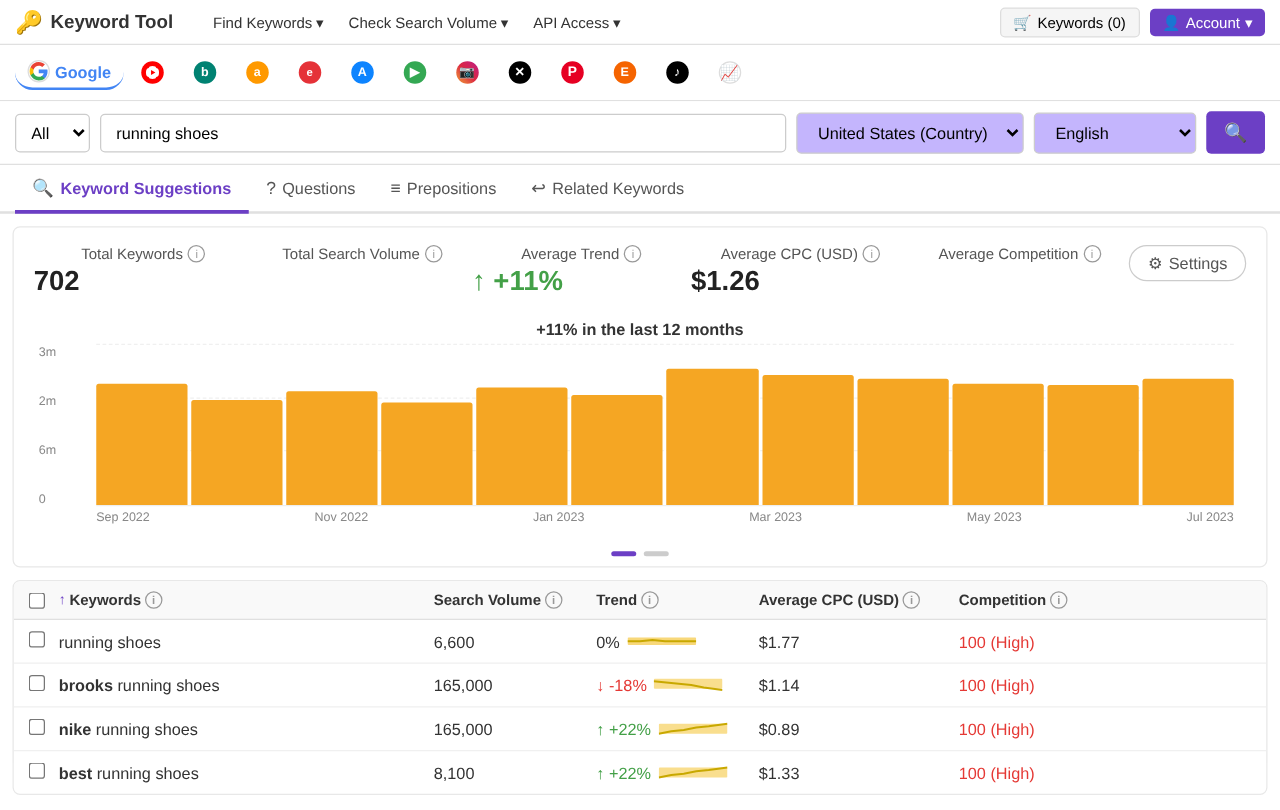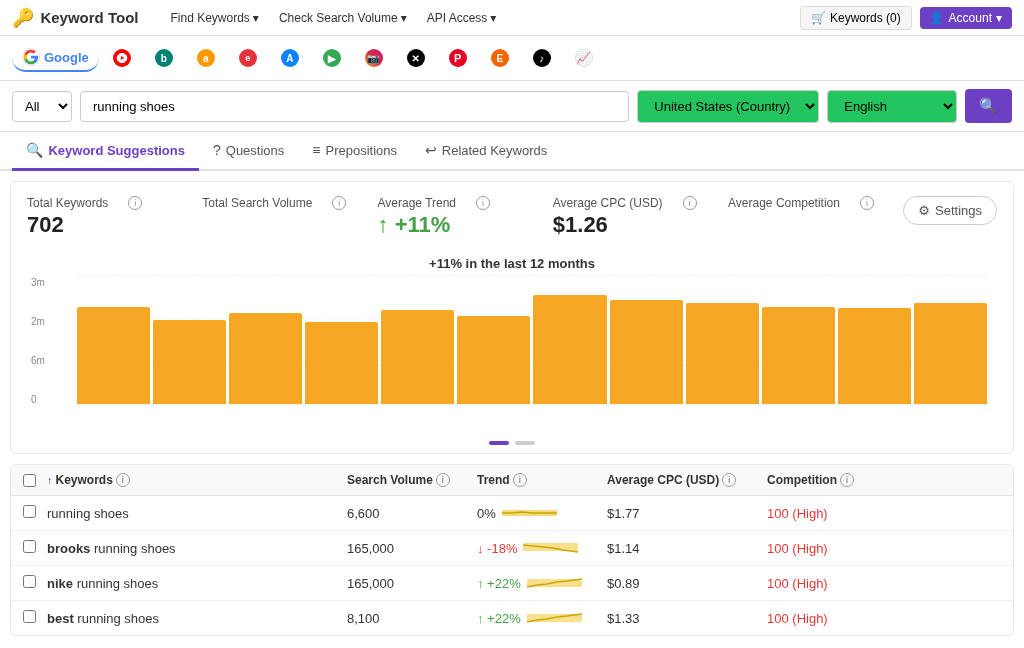--- a/index.html
+++ b/index.html
@@ -49,21 +49,21 @@
     .search-type-select {
       border: 1px solid #ccc; border-radius: 4px; padding: 6px 8px; font-size: 13px;
       background: #fff; cursor: pointer; min-width: 60px;
     }
     .search-input {
       flex: 1; border: 1px solid #ccc; border-radius: 4px; padding: 7px 12px;
       font-size: 13px; outline: none;
     }
     .country-select, .lang-select {
       border: 1px solid #ccc; border-radius: 4px; padding: 7px 12px;
-      font-size: 13px; background: #22c55e; cursor: pointer; min-width: 180px;
+      font-size: 13px; background: #c4b5fd; cursor: pointer; min-width: 180px;
     }
     .lang-select { min-width: 130px; }
     .search-btn {
       background: #6c3fc5; color: #fff; border: none; border-radius: 4px;
       padding: 8px 14px; cursor: pointer; font-size: 15px;
     }
 
     
     .tabs-bar {
       display: flex; align-items: center; gap: 0;
@@ -76,21 +76,21 @@
     }
     .tab.active { color: #6c3fc5; border-bottom: 3px solid #6c3fc5; font-weight: 600; }
     .tab-icon { font-size: 14px; }
 
     
     .stats-section {
       background: #fff; padding: 14px 16px 0 16px; border: 1px solid #e8e8e8; margin: 10px; border-radius: 6px;
     }
     .stats-row { display: flex; align-items: flex-start; gap: 0; padding-bottom: 8px; }
     .stat-item { flex: 1; }
-    .stat-label { font-size: 12px; color: #555; display: flex; align-items: center; gap: 20px; }
+    .stat-label { font-size: 12px; color: #555; display: flex; align-items: center; gap: 4px; justify-content: center; }
     .stat-value { font-size: 22px; font-weight: 700; color: #222; margin-top: 2px; }
     .stat-value.red { color: #e53935; }
     .stat-value.green { color: #43a047; }
     .settings-btn {
       margin-left: auto; border: 1px solid #ccc; border-radius: 20px;
       padding: 6px 14px; font-size: 13px; cursor: pointer; background: #fff;
       display: flex; align-items: center; gap: 5px; color: #555;
     }
     .info-icon {
       width: 14px; height: 14px; border-radius: 50%; border: 1px solid #999;
@@ -352,20 +352,28 @@
             <div class="chart-bar" style="height:72%;background:#f5a623;border-radius:2px 2px 0 0;flex:1;"></div>
             <div class="chart-bar" style="height:68%;background:#f5a623;border-radius:2px 2px 0 0;flex:1;"></div>
             <div class="chart-bar" style="height:84%;background:#f5a623;border-radius:2px 2px 0 0;flex:1;"></div>
             <div class="chart-bar" style="height:80%;background:#f5a623;border-radius:2px 2px 0 0;flex:1;"></div>
             <div class="chart-bar" style="height:78%;background:#f5a623;border-radius:2px 2px 0 0;flex:1;"></div>
             <div class="chart-bar" style="height:75%;background:#f5a623;border-radius:2px 2px 0 0;flex:1;"></div>
             <div class="chart-bar" style="height:74%;background:#f5a623;border-radius:2px 2px 0 0;flex:1;"></div>
             <div class="chart-bar" style="height:78%;background:#f5a623;border-radius:2px 2px 0 0;flex:1;"></div>
           </div>
         </div>
+        <div class="chart-x-labels">
+          <span>Sep 2022</span>
+          <span>Nov 2022</span>
+          <span>Jan 2023</span>
+          <span>Mar 2023</span>
+          <span>May 2023</span>
+          <span>Jul 2023</span>
+        </div>
       </div>
     </div>
     <div class="chart-dots">
       <div class="chart-dot" style="background:#6c3fc5;"></div>
       <div class="chart-dot" style="background:#ccc;"></div>
     </div>
   </div>
 </div>
 
 <div class="table-section">

